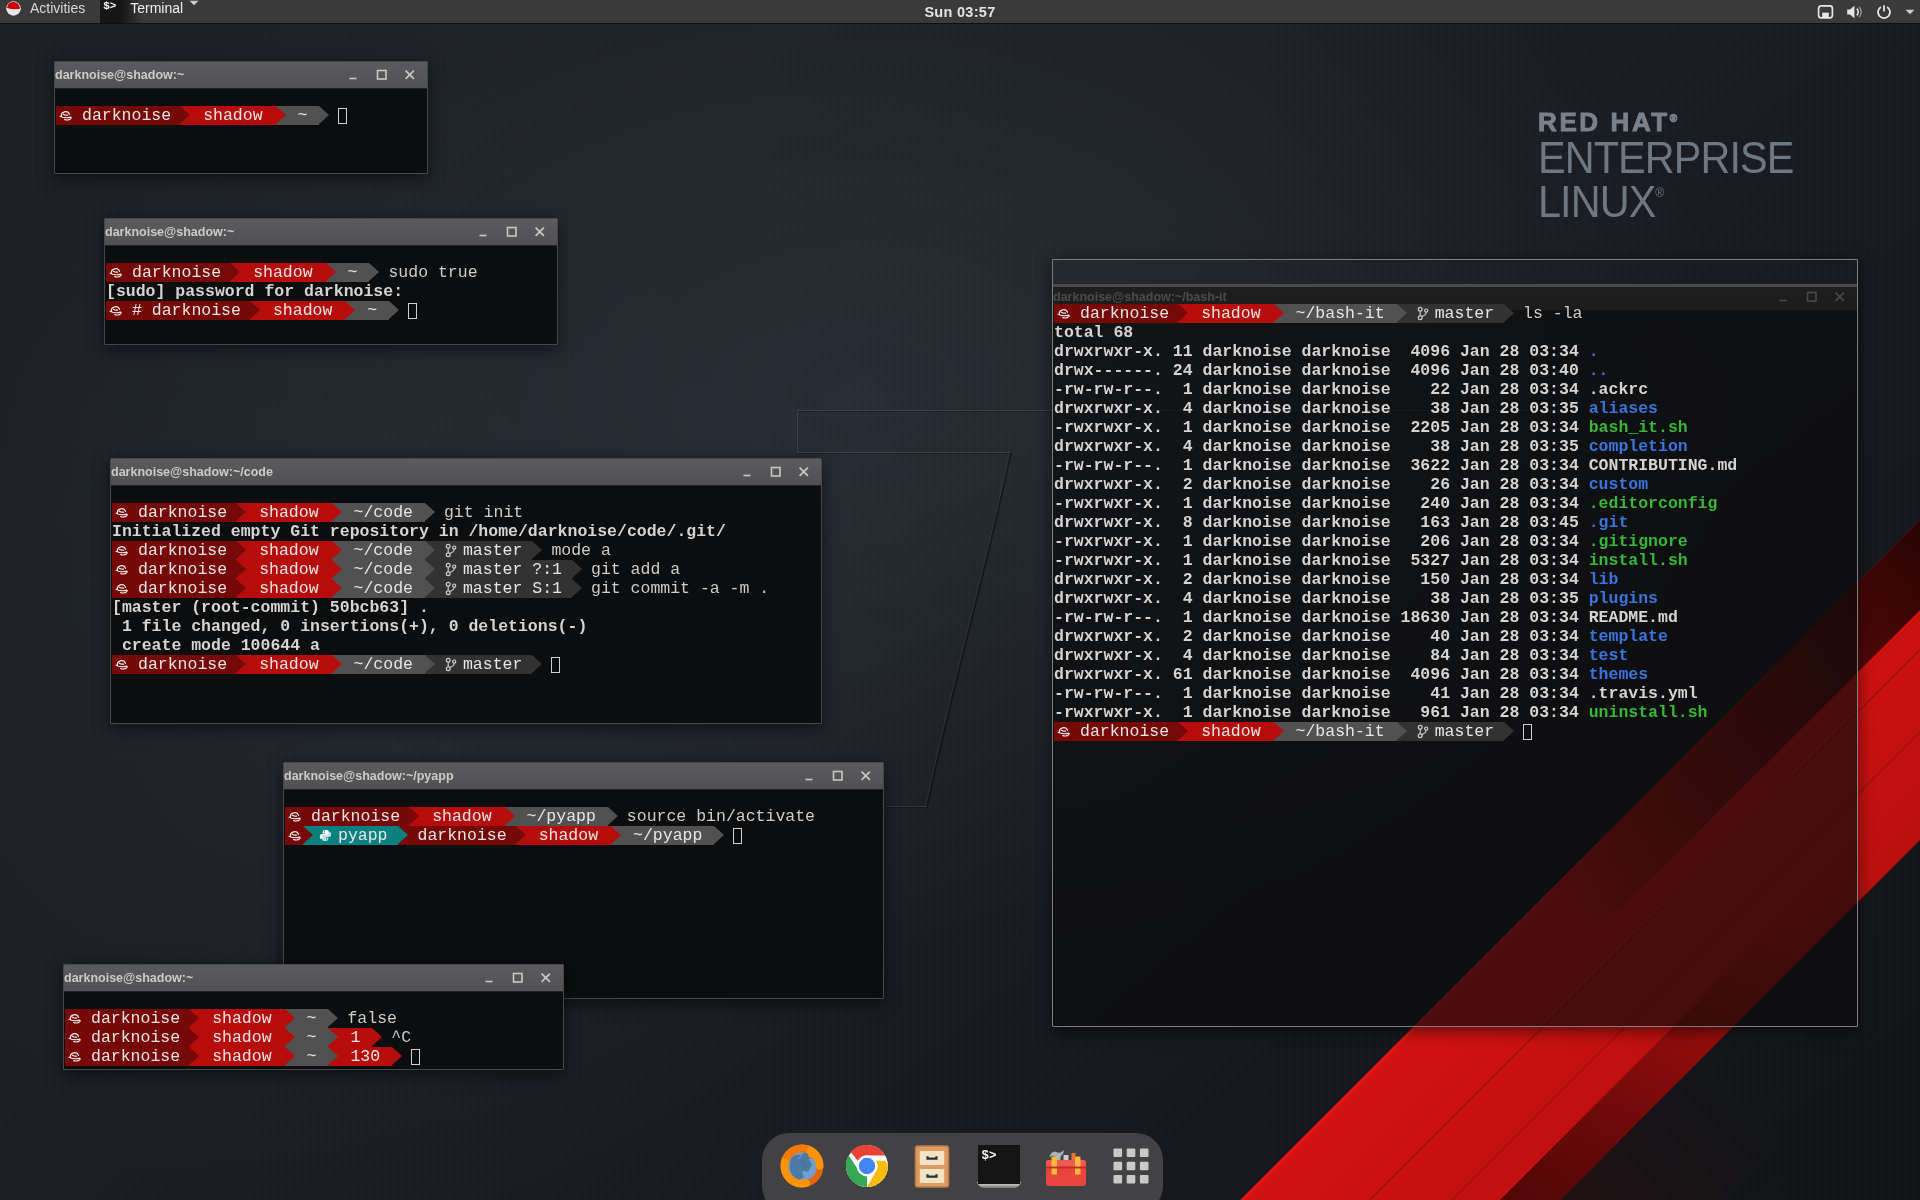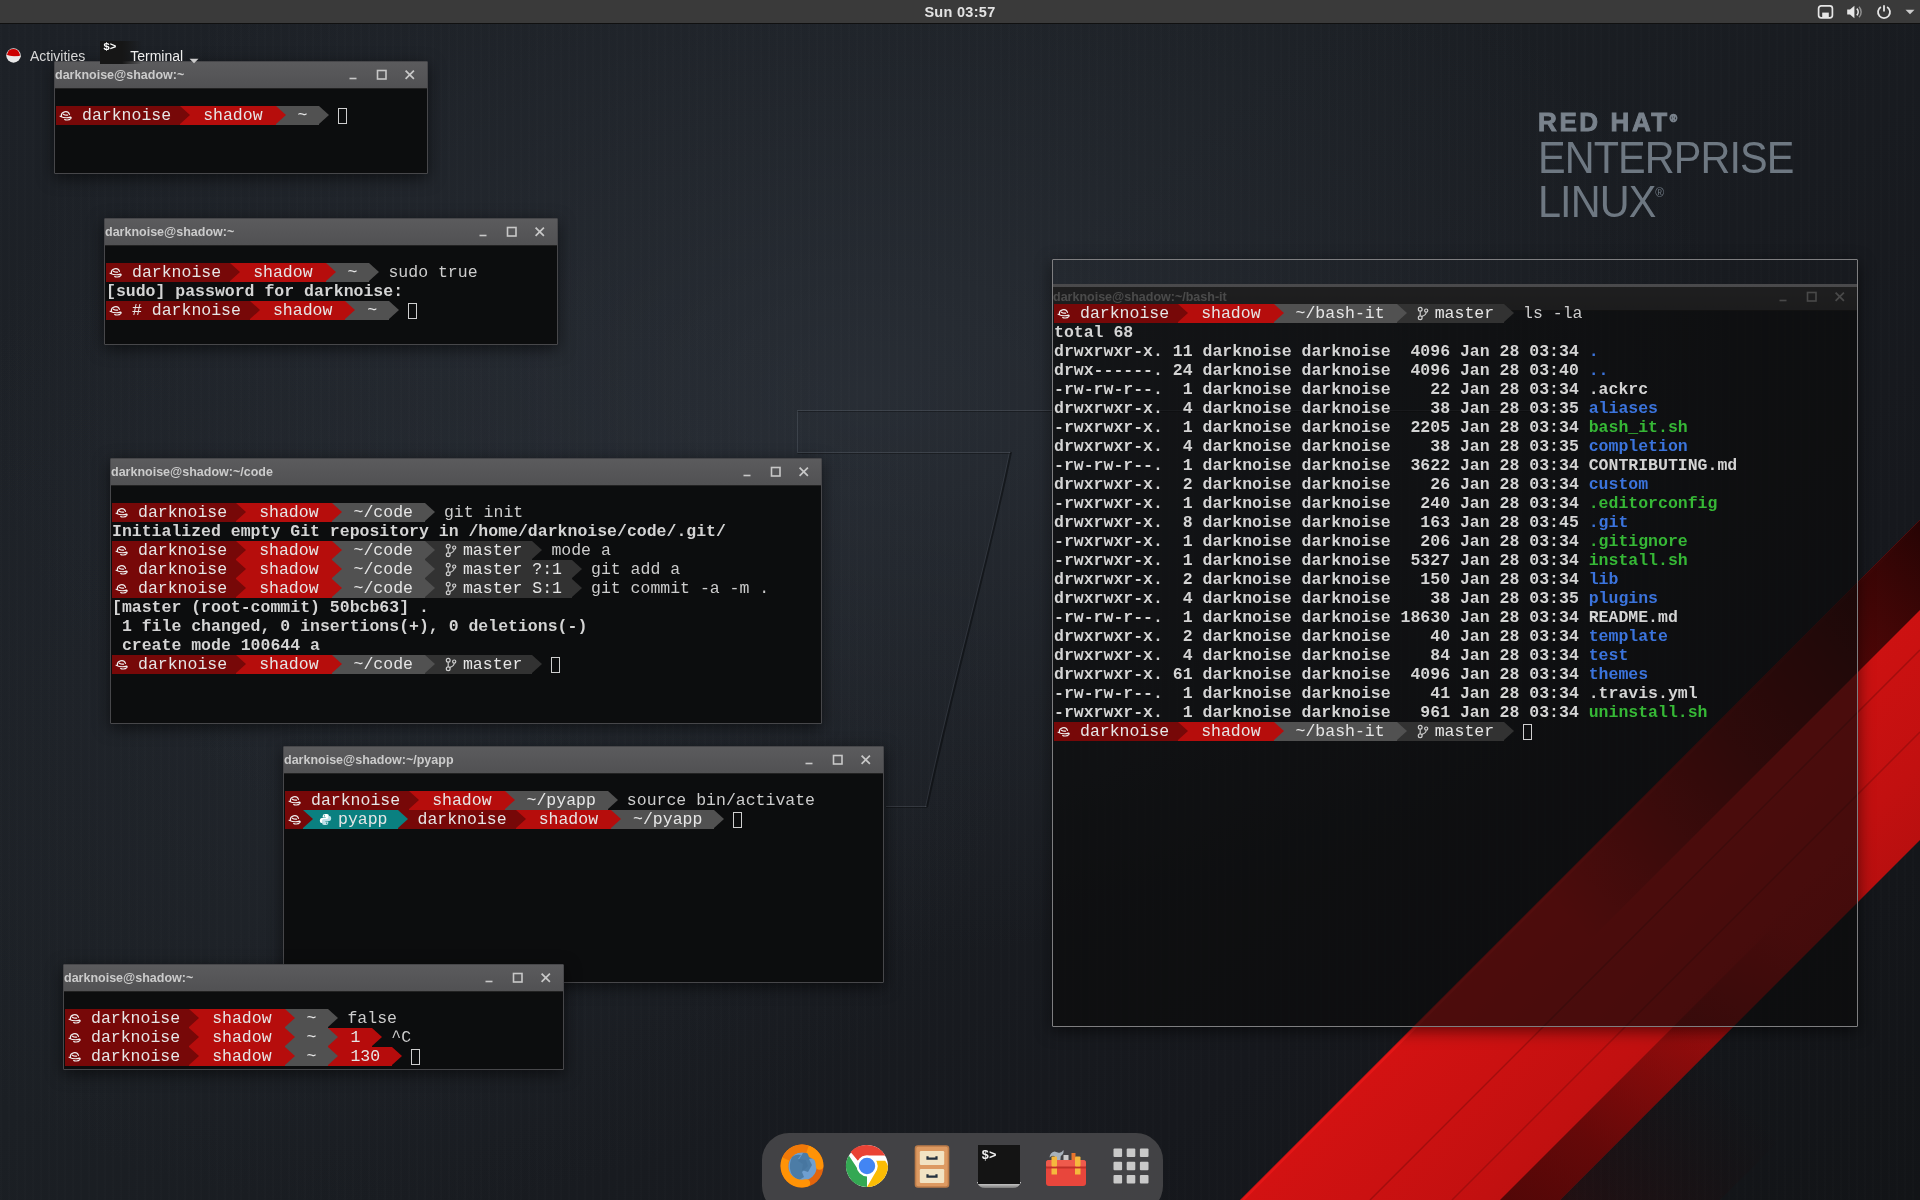--- a/index.html
+++ b/index.html
@@ -8,21 +8,21 @@
   radial-gradient(1250px 800px at 45% 33%, rgba(58,65,76,0.42), rgba(58,65,76,0) 70%),
   radial-gradient(900px 700px at 20% 60%, rgba(50,56,66,0.25), rgba(50,56,66,0) 70%),
   linear-gradient(140deg, #1d2127 0%, #1b1f24 40%, #16181d 75%, #121417 100%);
 }
 .wall::after{content:"";position:absolute;inset:0;
  background:repeating-linear-gradient(90deg, rgba(255,255,255,0.006) 0 2px, rgba(0,0,0,0.009) 2px 5px, rgba(0,0,0,0) 5px 8px);}
 .art{position:absolute;left:0;top:0;}
 
 .topbar{position:absolute;left:0;top:0;width:1920px;height:24px;background:#3a3a3a;
  border-bottom:1px solid #101010;z-index:50;color:#d6d6d6;font-size:13px;}
-.tleft{position:absolute;left:0;top:0;height:24px;display:flex;align-items:flex-end;margin-top:40px;}
+.tleft{position:absolute;left:0;top:0;height:24px;display:flex;align-items:flex-start;}
 .act{color:#d8d8d8;font-size:14px;}
 .appicon{width:22px;height:23px;background:#161616;display:inline-block;
  margin-left:15px;color:#fff;font-family:"Liberation Mono",monospace;font-size:11px;font-weight:bold;
  padding:1px 0 0 3px;}
 .dollar{display:block;line-height:11px;}
 .appfade{width:20px;height:23px;background:linear-gradient(90deg,#161616,rgba(58,58,58,0));display:inline-block;}
 .appname{margin-left:-12px;color:#eee;font-size:14px;}
 .clock{position:absolute;left:0;right:0;top:0;height:24px;text-align:center;line-height:24px;
  font-weight:bold;color:#e3e3e3;font-size:14.5px;letter-spacing:0.3px;}
 .tright{position:absolute;right:5px;top:0;height:24px;display:flex;align-items:center;gap:12px;}
@@ -228,21 +228,21 @@
             </g>
           </svg><b class="gap10"></b>darknoise</span><i class="a" style="background:#b60d0c;color:#770808"></i><span class="sg" style="background:#b60d0c;padding:0 13px 0 13px;">shadow</span><i class="a" style="background:#515151;color:#b60d0c"></i><span class="sg" style="background:#515151;padding:0 12px 0 12px;">~/code</span><i class="a" style="background:#323232;color:#515151"></i><span class="sg" style="background:#323232;padding:0 10px 0 10px;"><svg class="br" width="12" height="15" viewBox="0 0 12 15">
             <g stroke="#cfcfcf" stroke-width="1.2" fill="none">
               <circle cx="3.2" cy="3.2" r="1.9"></circle>
               <circle cx="9.2" cy="4.6" r="1.6"></circle>
               <circle cx="3.2" cy="11.8" r="1.9"></circle>
               <path d="M3.2 5.2 V9.8 M9.2 6.3 Q9 9.2 4.9 10.4"></path>
             </g>
           </svg><b class="gap6"></b>master</span><i class="a" style="color:#323232"></i><span class="cur"></span></div></div>
   </div>
-<div class="win" style="left:283px;top:746px;width:601px;height:237px;">
+<div class="win" style="left:283px;top:762px;width:601px;height:237px;">
     <div class="tbar"><span class="ttl">darknoise@shadow:~/pyapp</span><span class="btns">
         <svg width="16" height="16" viewBox="0 0 16 16">
           <path d="M3.5 11.5 h7" stroke="#c8c8c8" stroke-width="1.6"></path>
         </svg>
         <svg width="16" height="16" viewBox="0 0 16 16">
           <rect x="3.5" y="3.5" width="8.5" height="8.5" fill="none" stroke="#c8c8c8" stroke-width="1.6"></rect>
         </svg>
         <svg width="16" height="16" viewBox="0 0 16 16">
           <path d="M3.6 3.6 l8.3 8.3 M11.9 3.6 l-8.3 8.3" stroke="#c8c8c8" stroke-width="1.7"></path>
         </svg>

